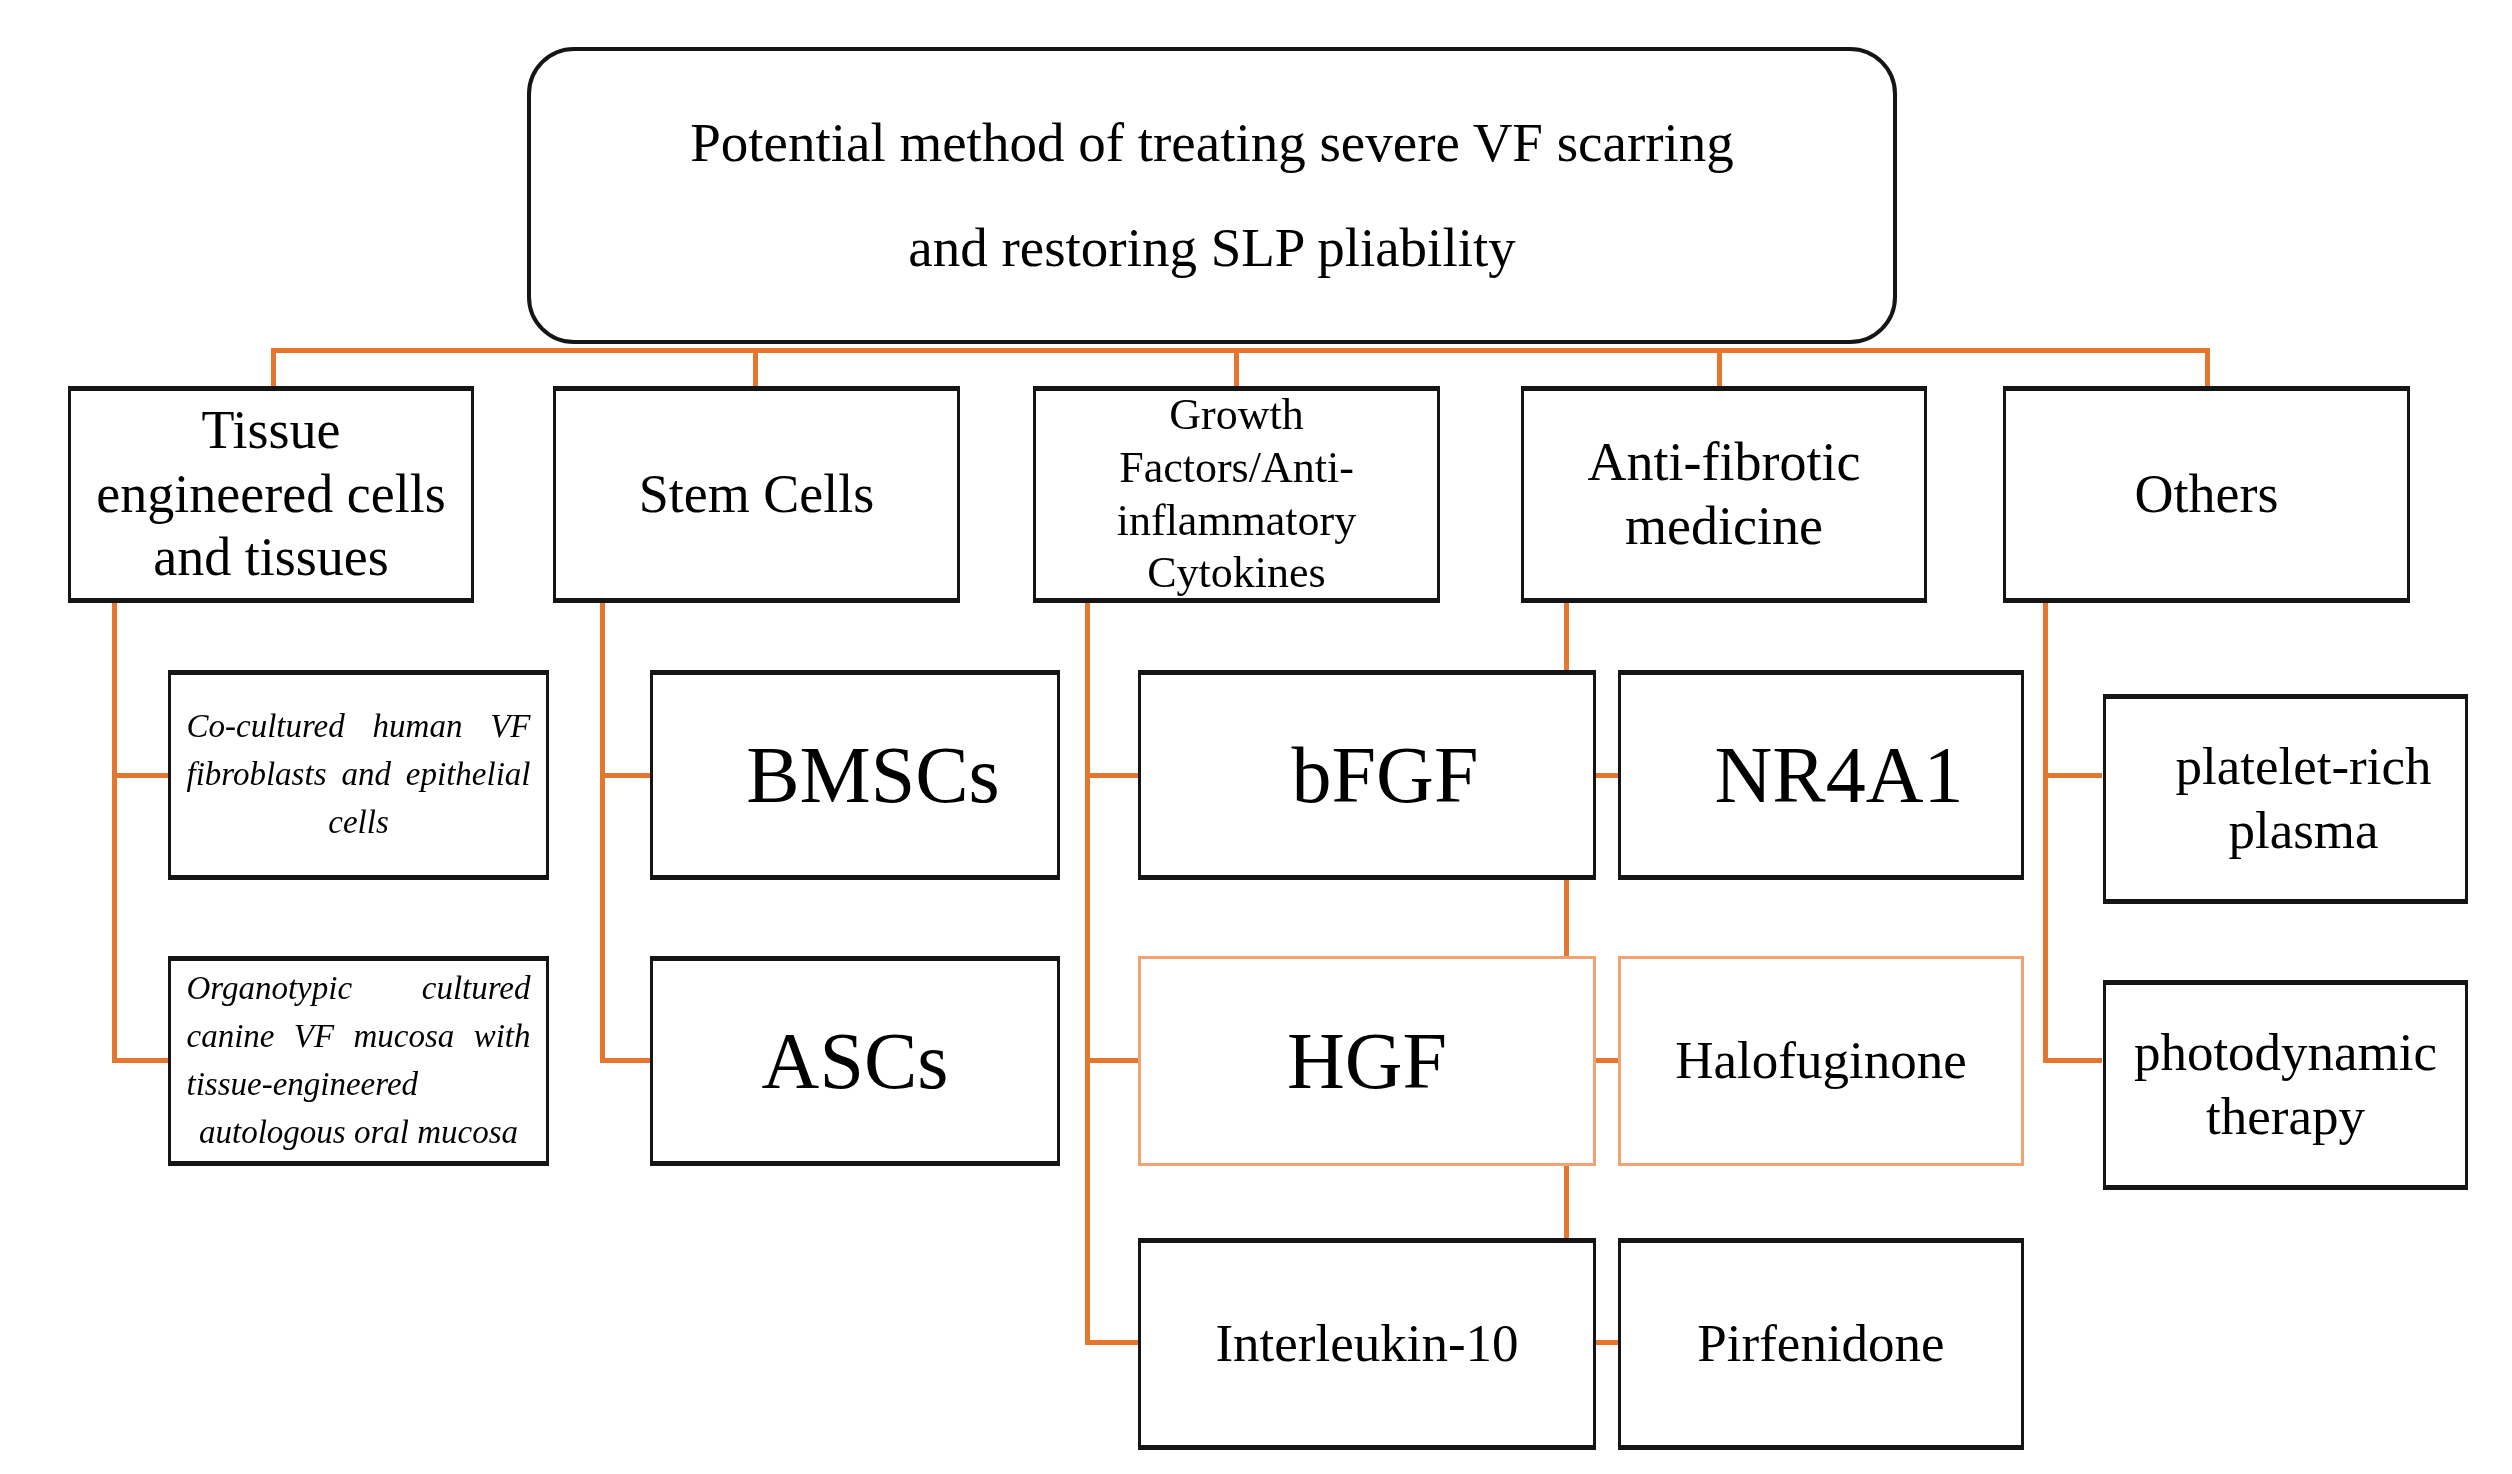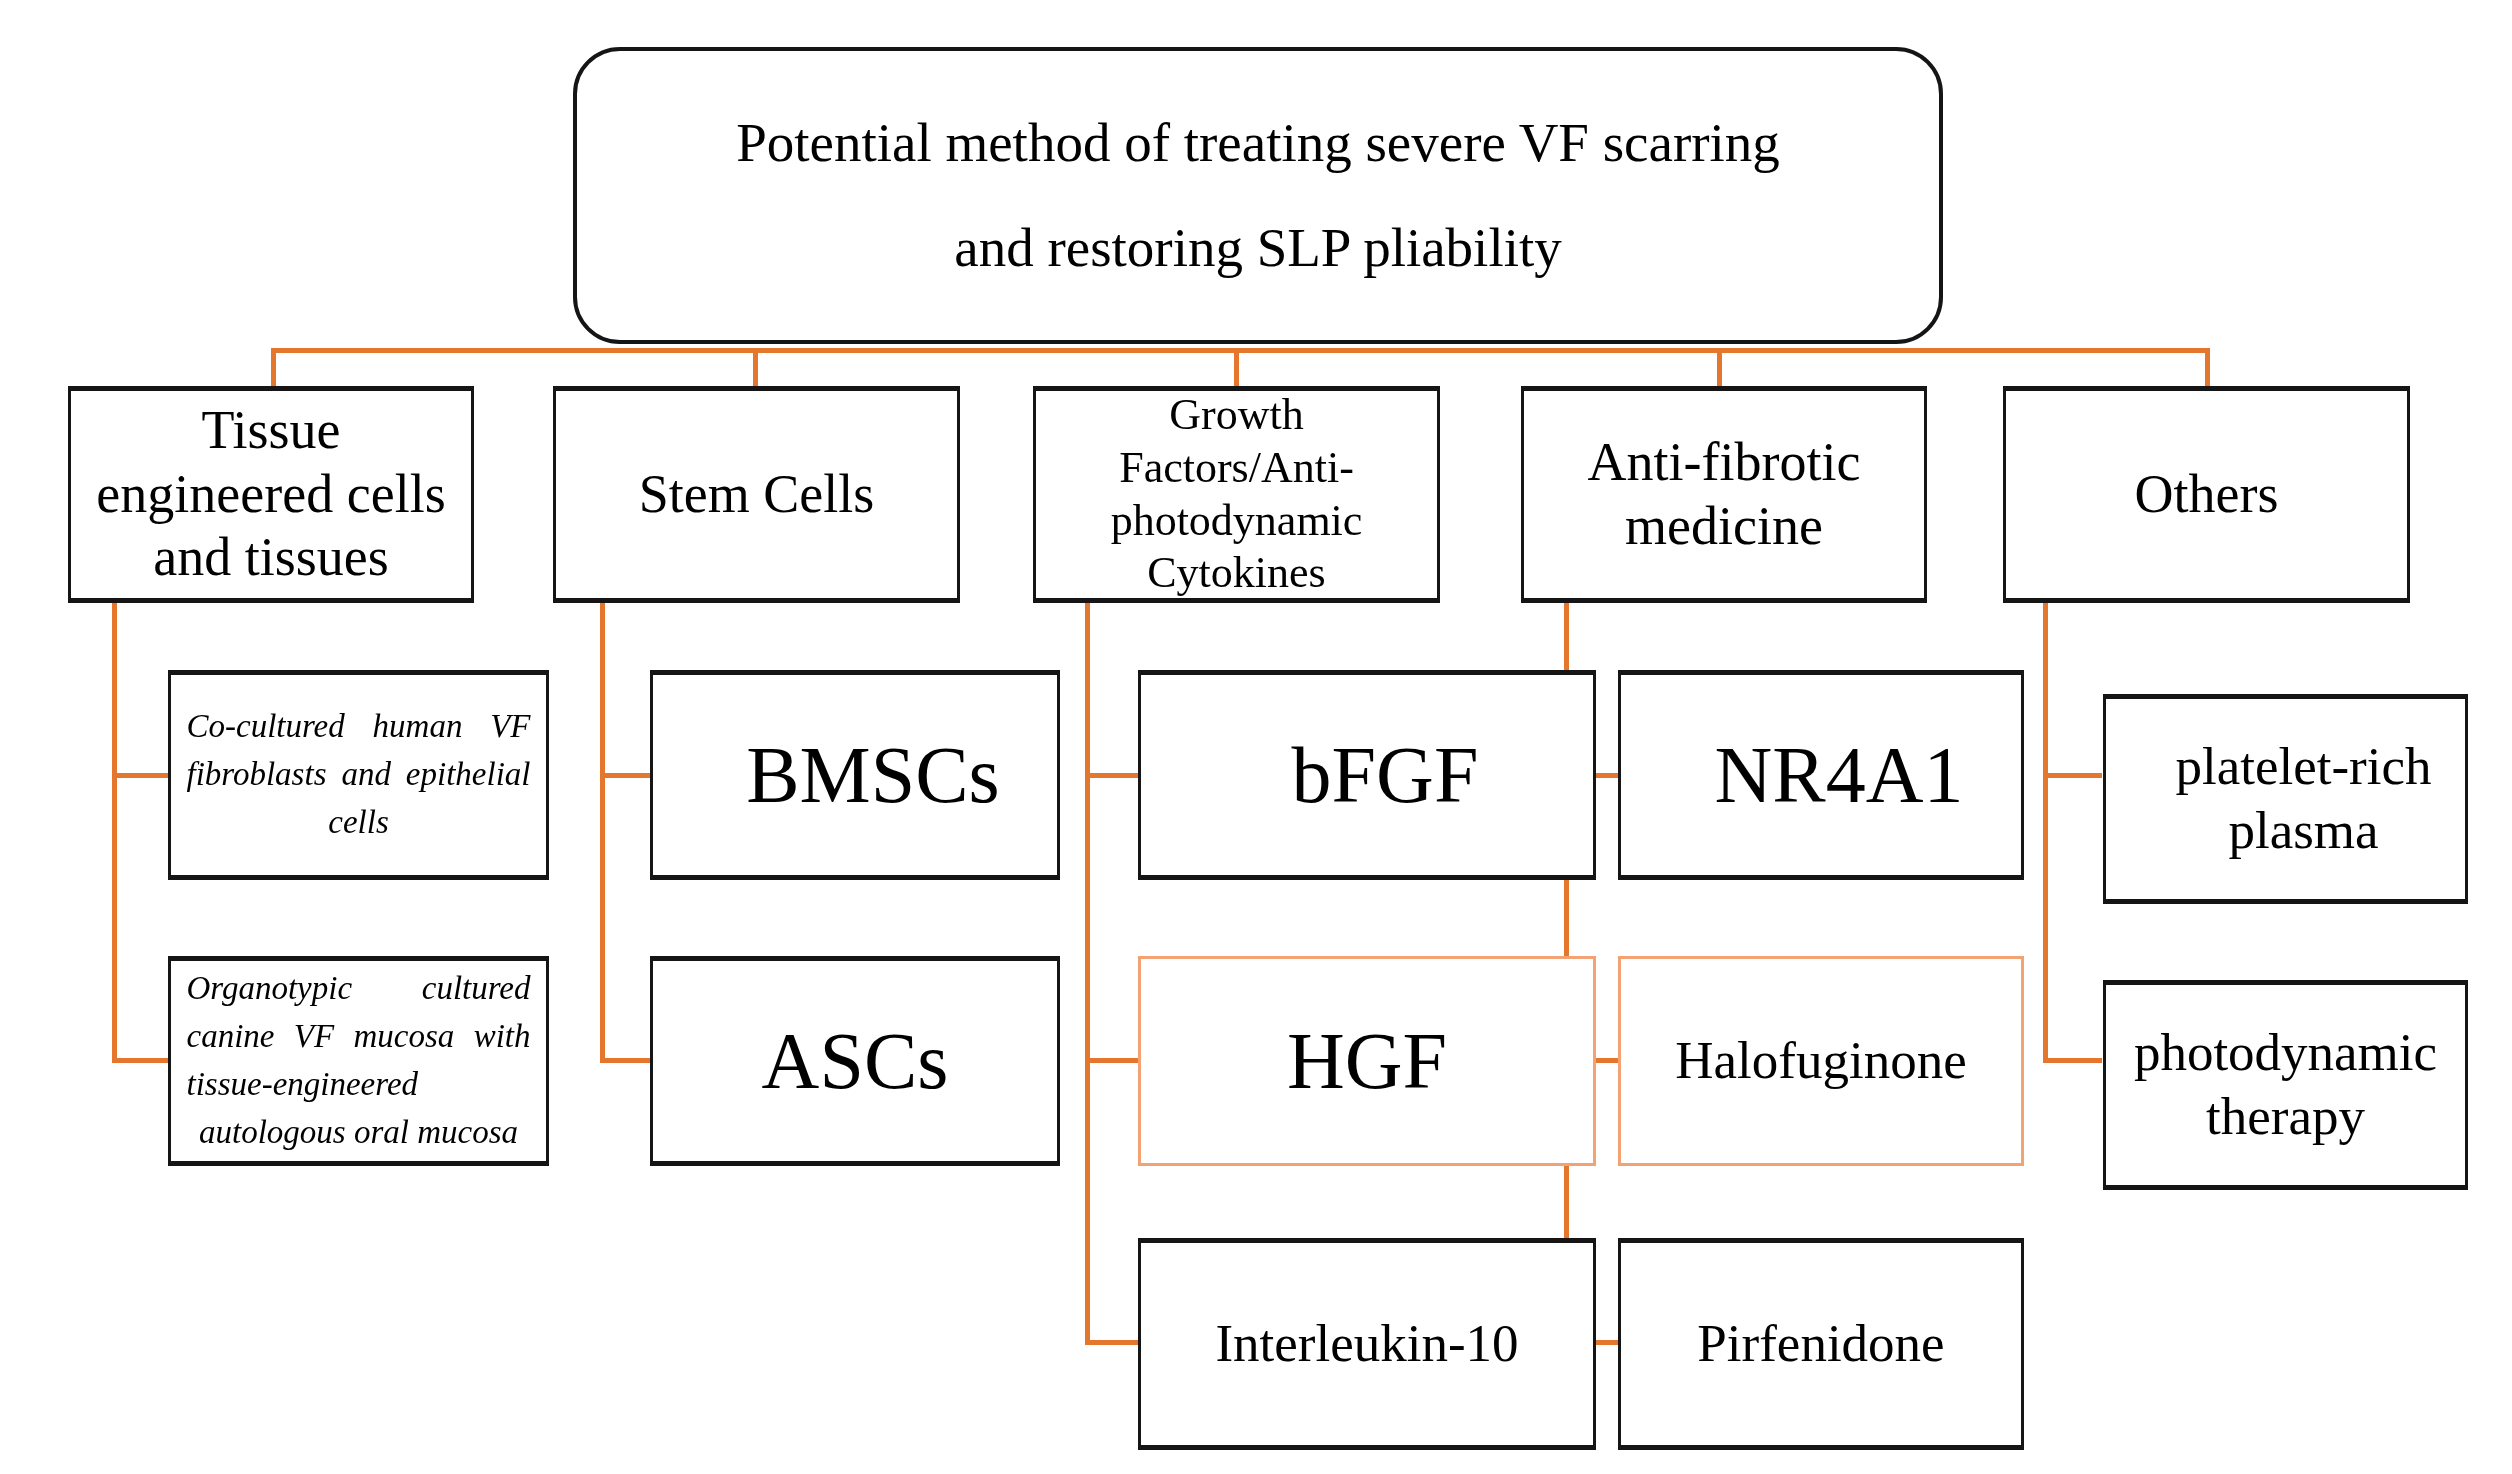--- a/index.html
+++ b/index.html
@@ -25,21 +25,20 @@
     align-items:center;
     justify-content:center;
     text-align:center;
   }
   .root{
     left:527px;top:47px;width:1370px;height:297px;
     border-radius:47px;
     border-width:4.6px;
     font-size:55px;line-height:1.9;
     white-space:pre-line;
-    margin-left:46px;
   }
   .cat{top:386px;height:217px;font-size:54px;line-height:1.18;white-space:pre-line;}
   .cat-1{left:68px;width:406px;}
   .cat-2{left:553px;width:407px;}
   .cat-3{left:1033px;width:407px;font-size:44px;line-height:1.2;}
   .cat-4{left:1521px;width:406px;}
   .cat-5{left:2003px;width:407px;}
   .rowA{top:670px;height:210px;padding-left:36px;}
   .rowB{top:956px;height:210px;}
   .rowC{top:1238px;height:212px;}
@@ -105,21 +104,21 @@
     <span>Tissue
 engineered cells
 and tissues</span>
   </div>
   <div class="box cat cat-2">
     <span>Stem Cells</span>
   </div>
   <div class="box cat cat-3">
     <span>Growth
 Factors/Anti-
-photodynamic
+inflammatory
 Cytokines</span>
   </div>
   <div class="box cat cat-4">
     <span>Anti-fibrotic
 medicine</span>
   </div>
   <div class="box cat cat-5">
     <span>Others</span>
   </div>
 

